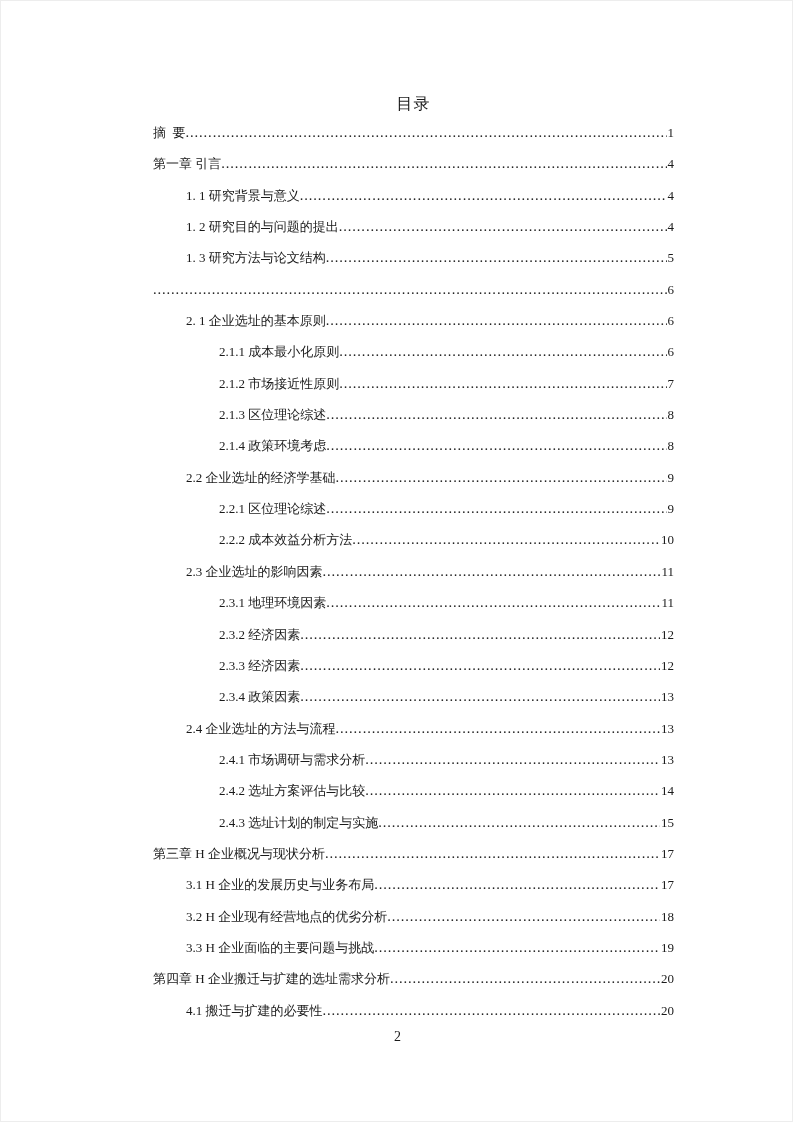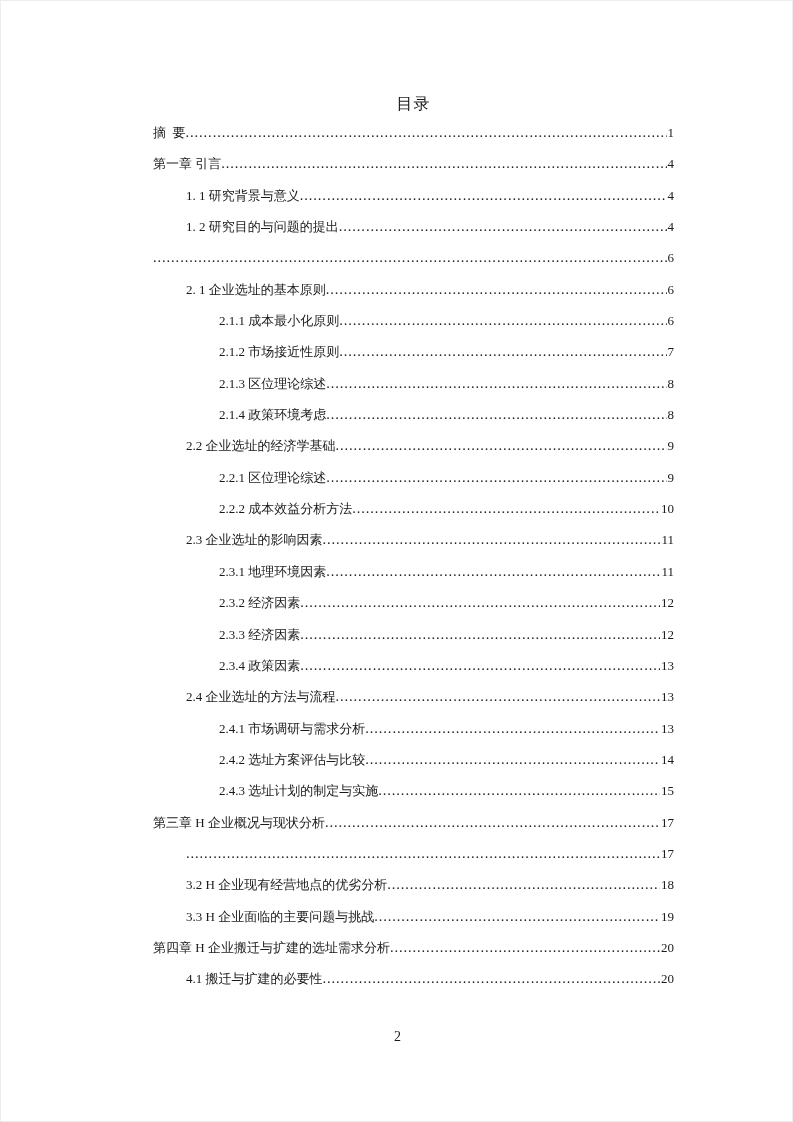--- a/index.html
+++ b/index.html
@@ -59,20 +59,25 @@
       </div>
       <div class="toc-row level-2">
         <span class="toc-label">1. 1 研究背景与意义</span>
         <span class="toc-dots"></span>
         <span class="toc-page">4</span>
       </div>
       <div class="toc-row level-2">
         <span class="toc-label">1. 2 研究目的与问题的提出</span>
         <span class="toc-dots"></span>
         <span class="toc-page">4</span>
+      </div>
+      <div class="toc-row level-2">
+        <span class="toc-label">1. 3 研究方法与论文结构</span>
+        <span class="toc-dots"></span>
+        <span class="toc-page">5</span>
       </div>
       <div class="toc-row level-1">
         <span class="toc-dots"></span>
         <span class="toc-page">6</span>
       </div>
       <div class="toc-row level-2">
         <span class="toc-label">2. 1 企业选址的基本原则</span>
         <span class="toc-dots"></span>
         <span class="toc-page">6</span>
       </div>
@@ -155,20 +160,21 @@
         <span class="toc-label">2.4.3 选址计划的制定与实施</span>
         <span class="toc-dots"></span>
         <span class="toc-page">15</span>
       </div>
       <div class="toc-row level-1">
         <span class="toc-label">第三章 H 企业概况与现状分析</span>
         <span class="toc-dots"></span>
         <span class="toc-page">17</span>
       </div>
       <div class="toc-row level-2">
+        <span class="toc-label">3.1 H 企业的发展历史与业务布局</span>
         <span class="toc-dots"></span>
         <span class="toc-page">17</span>
       </div>
       <div class="toc-row level-2">
         <span class="toc-label">3.2 H 企业现有经营地点的优劣分析</span>
         <span class="toc-dots"></span>
         <span class="toc-page">18</span>
       </div>
       <div class="toc-row level-2">
         <span class="toc-label">3.3 H 企业面临的主要问题与挑战</span>

